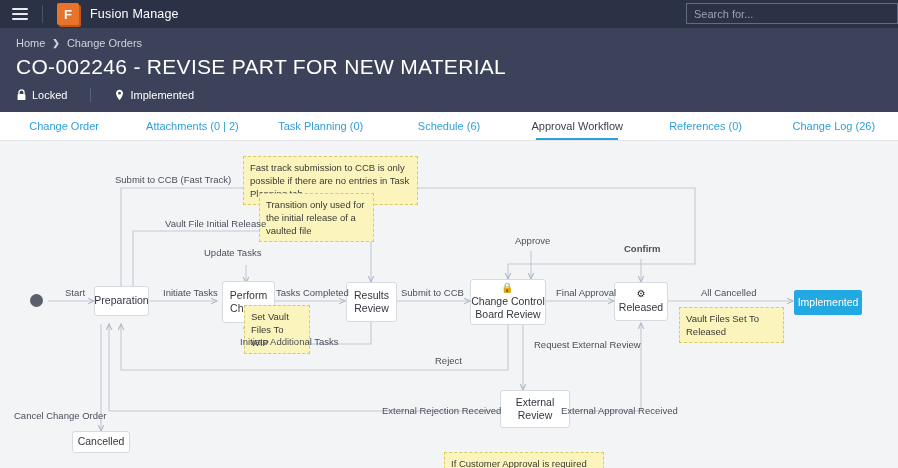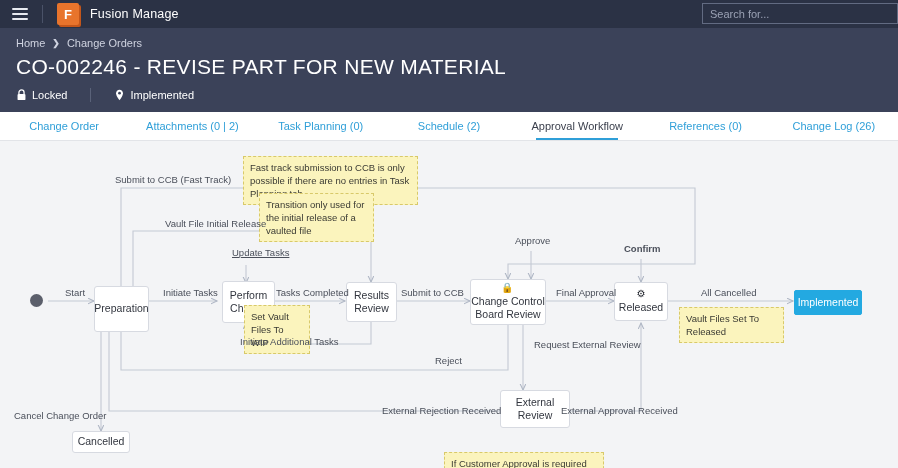--- a/index.html
+++ b/index.html
@@ -26,21 +26,21 @@
     width: 22px; height: 22px; margin-left: 14px;
     background: #e8742c; border-radius: 2px;
     display:flex; align-items:center; justify-content:center;
     box-shadow: 2px 2px 0 0 #c4561a;
     position: relative;
   }
   .brandbox span { color:#fff; font-weight:bold; font-size:13px; line-height:1; }
   .brandname { color:#fff; font-size:12.5px; margin-left:11px; letter-spacing:.2px; }
   .searchwrap { position:absolute; right:0; top:3px; }
   .searchbox {
-    width: 196px; height: 21px; background:#2b3245;
+    width: 212px; height: 21px; background:#2b3245;
     border:1px solid #626b82; color:#a8aebf;
     font-size:11px; padding:0 7px; font-family:"Liberation Sans", sans-serif;
   }
   .searchbox::placeholder { color:#9aa1b4; }
 
   
   .header { background:#3b4259; padding: 9px 16px 0 16px; height: 84px; }
   .crumbs { font-size:11px; color:#cfd3e0; display:flex; align-items:center; gap:7px; }
   .crumbs .sep { color:#cfd3e0; font-size:9px; font-weight:bold; }
   .crumbs .c2 { color:#cfd3e0; }
@@ -141,21 +141,21 @@
       </svg>
       <span>Implemented</span>
     </div>
   </div>
 </div>
 
 <div class="tabs">
   <div class="tab">Change Order</div>
   <div class="tab">Attachments (0 | 2)</div>
   <div class="tab">Task Planning (0)</div>
-  <div class="tab">Schedule (2)</div>
+  <div class="tab">Schedule (6)</div>
   <div class="tab active">Approval Workflow</div>
   <div class="tab">References (0)</div>
   <div class="tab">Change Log (26)</div>
 </div>
 
 <div class="canvas">
 
   <svg width="898" height="327">
     <defs>
       <marker id="ah" markerWidth="7" markerHeight="7" refX="5.6" refY="3" orient="auto">
@@ -195,21 +195,21 @@
       <path d="M500,270 L109,270 L109,183"></path>
 
       <path d="M547,270 L641,270 L641,182"></path>
 
       <path d="M101,183 L101,290"></path>
     </g>
   </svg>
 
   <div class="startdot" style="left:30px; top:153px;"></div>
 
-  <div class="node" style="left:94px;  top:145px; width:55px;  height:46px;">
+  <div class="node" style="left:94px;  top:145px; width:55px;  height:30px;">
     <span>Preparation</span>
   </div>
 
   <div class="node" style="left:222px; top:140px; width:53px;  height:42px;">
     <span>Perform</span>
     <span>Change</span>
   </div>
 
   <div class="node" style="left:346px; top:141px; width:51px;  height:40px;">
     <span>Results</span>
@@ -252,21 +252,21 @@
   <div class="note" style="left:679px; top:166px; width:105px;">
     <span>Vault Files Set To Released</span>
   </div>
   <div class="note" style="left:444px; top:311px; width:160px;">
     <span>If Customer Approval is required per Details</span>
   </div>
 
   <div class="lbl" style="left:65px;  top:147px;">Start</div>
   <div class="lbl" style="left:115px; top:34px;">Submit to CCB (Fast Track)</div>
   <div class="lbl" style="left:165px; top:78px;">Vault File Initial Release</div>
-  <div class="lbl" style="left:232px; top:107px;text-decoration:underline;">Update Tasks</div>
+  <div class="lbl" style="left:204px; top:107px;">Update Tasks</div>
   <div class="lbl" style="left:163px; top:147px;">Initiate Tasks</div>
   <div class="lbl" style="left:276px; top:147px;">Tasks Completed</div>
   <div class="lbl" style="left:401px; top:147px;">Submit to CCB</div>
   <div class="lbl" style="left:515px; top:95px;">Approve</div>
   <div class="lbl" style="left:556px; top:147px;">Final Approval</div>
   <div class="lbl" style="left:624px; top:103px;font-weight:bold;">Confirm</div>
   <div class="lbl" style="left:701px; top:147px;">All Cancelled</div>
   <div class="lbl" style="left:240px; top:196px;">Initiate Additional Tasks</div>
   <div class="lbl" style="left:435px; top:215px;">Reject</div>
   <div class="lbl" style="left:534px; top:199px;">Request External Review</div>

